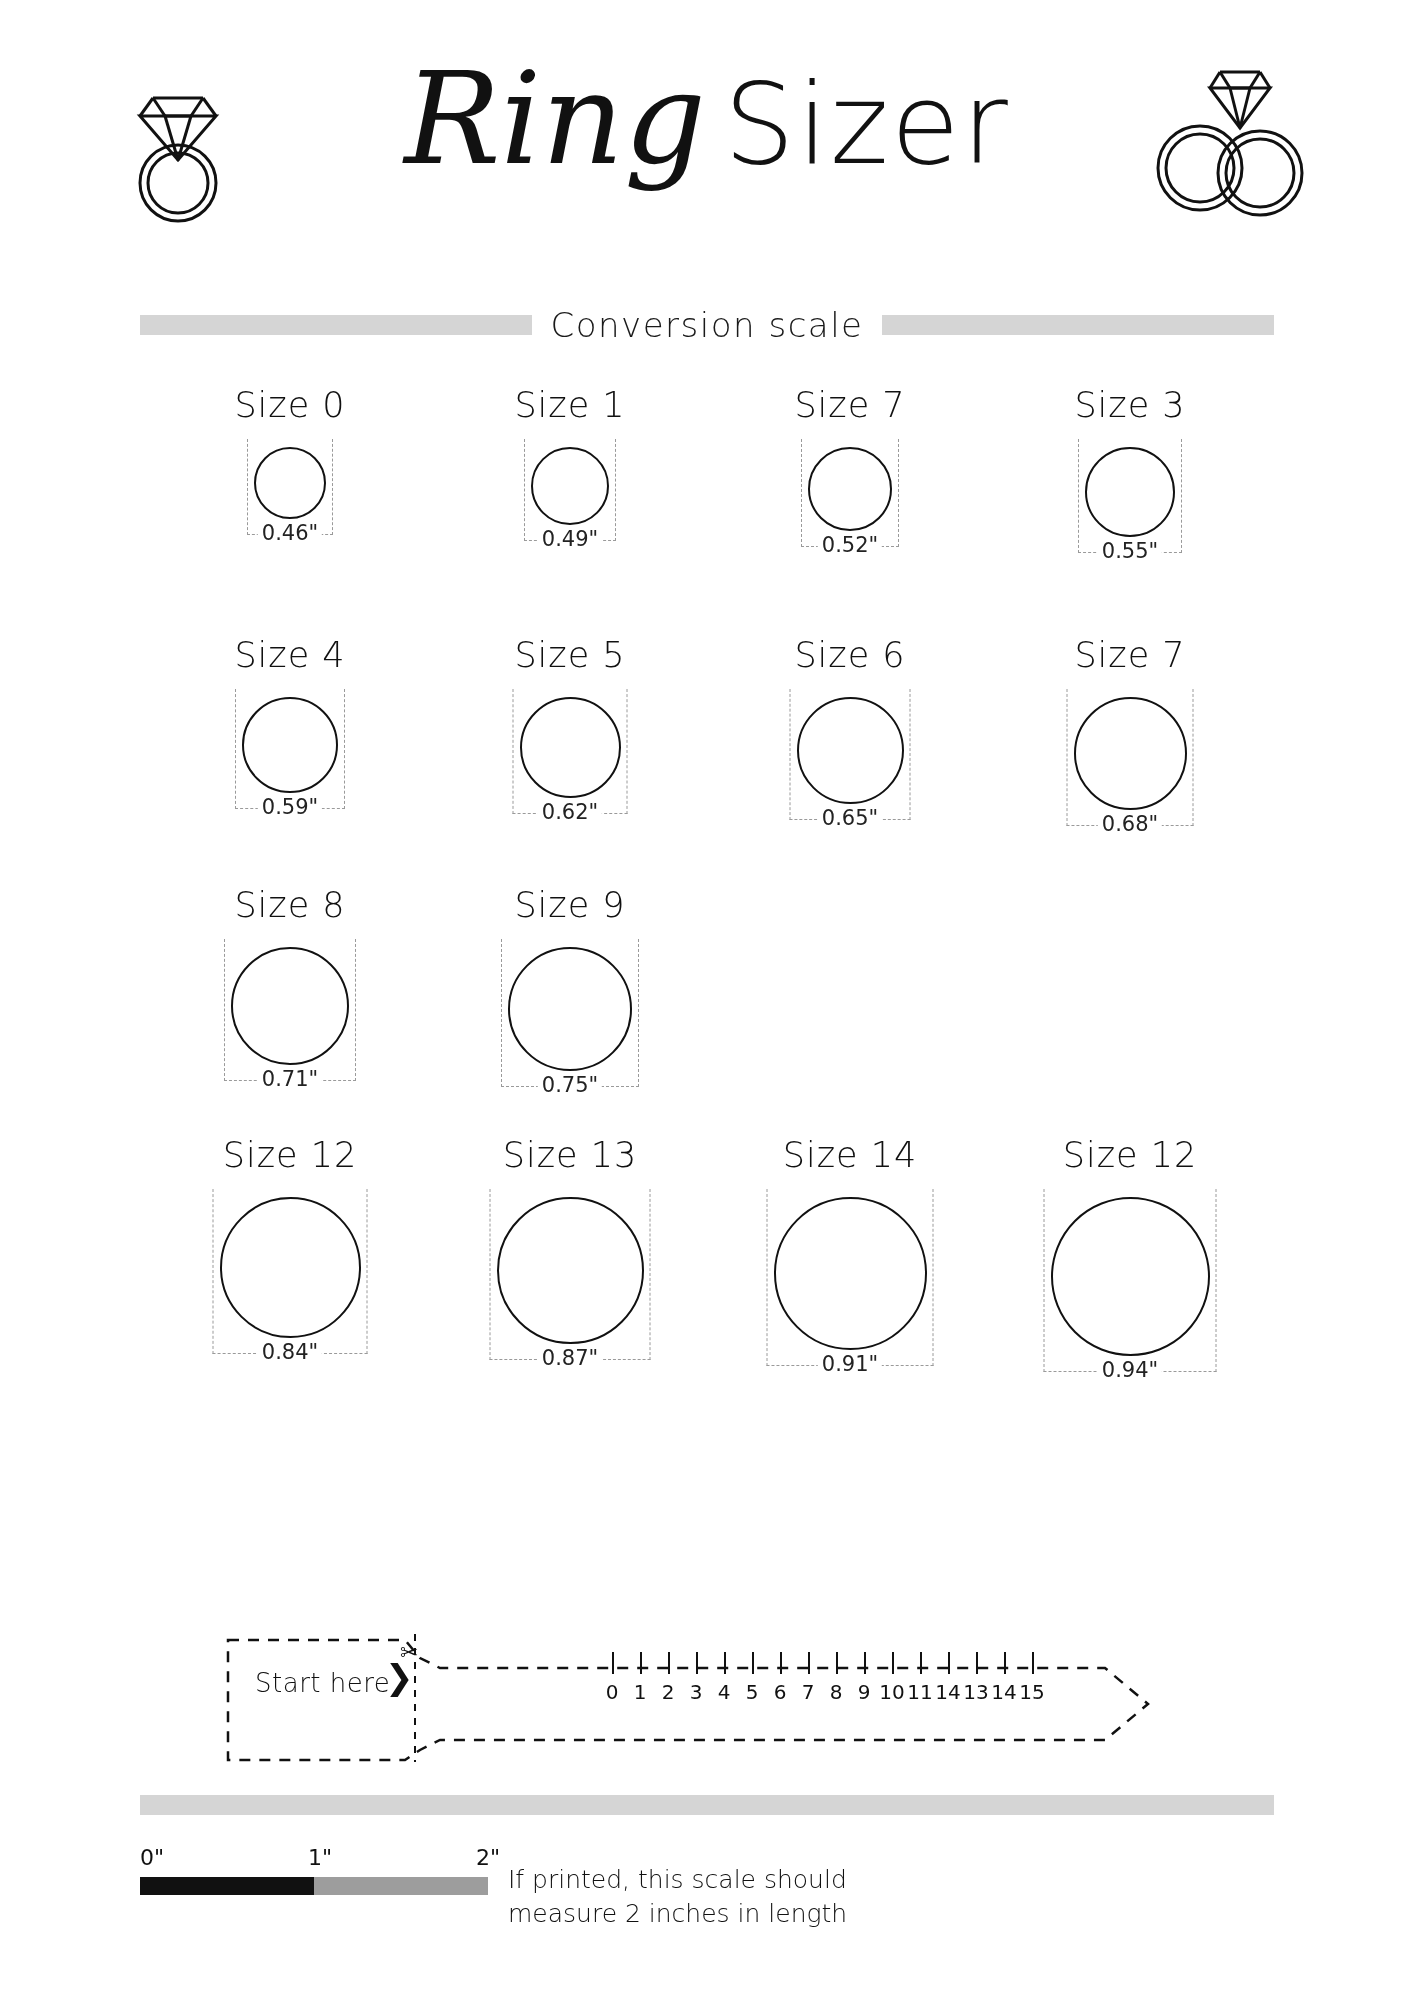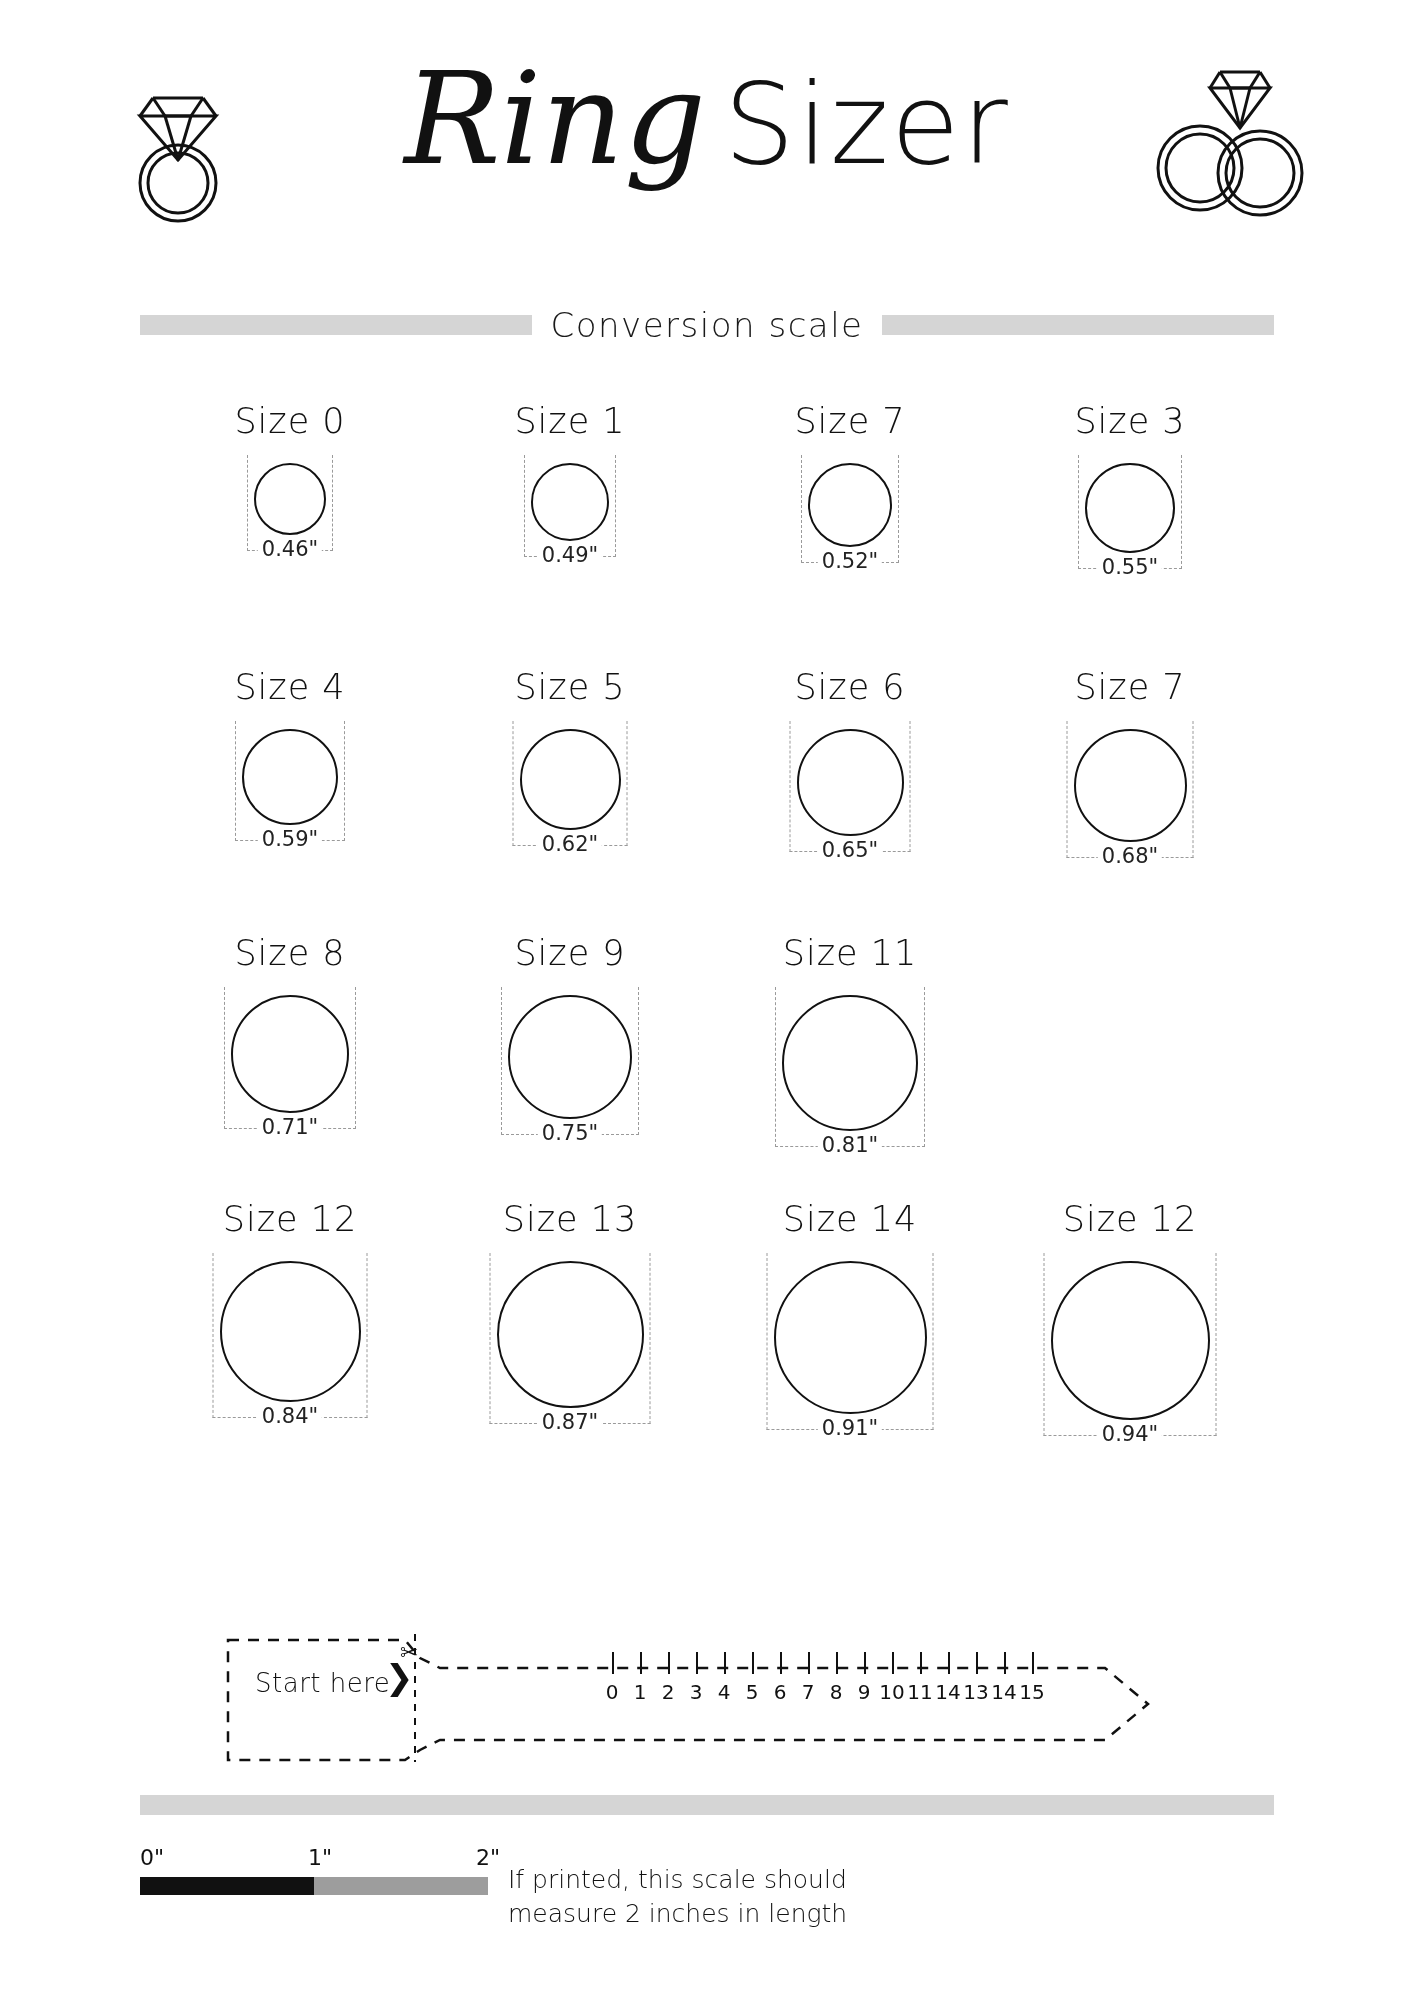--- a/index.html
+++ b/index.html
@@ -81,21 +81,20 @@
   
   .grid {
     position: absolute;
     top: 385px;
     left: 150px;
     width: 1120px;
   }
   .row {
     display: flex;
     width: 100%;
-    margin-top: 16px;
   }
   .cell {
     width: 25%;
     position: relative;
     box-sizing: border-box;
   }
   .cell-label {
     text-align: center;
     font-size: 35px;
     font-weight: 300;
@@ -398,30 +397,20 @@
           </div>
         </div>
       </div>
       <div class="cell">
         <div class="cell-label">Size 9</div>
         <div class="circle-wrap">
           <div class="measure" style="width: 164px; height: 170px;">
             <div class="guide" style="width: 138px; height: 148px;"></div>
             <div class="circle" style="width: 124px; height: 124px; margin-top: 12px;"></div>
             <div class="dim-label" style="top: 138px;">0.75"</div>
-          </div>
-        </div>
-      </div>
-      <div class="cell">
-        <div class="cell-label">Size 11</div>
-        <div class="circle-wrap">
-          <div class="measure" style="width: 176px; height: 182px;">
-            <div class="guide" style="width: 150px; height: 160px;"></div>
-            <div class="circle" style="width: 136px; height: 136px; margin-top: 12px;"></div>
-            <div class="dim-label" style="top: 150px;">0.81"</div>
           </div>
         </div>
       </div>
     </div>
     <div class="row">
       <div class="cell">
         <div class="cell-label">Size 12</div>
         <div class="circle-wrap">
           <div class="measure" style="width: 181px; height: 187px;">
             <div class="guide" style="width: 155px; height: 165px;"></div>

